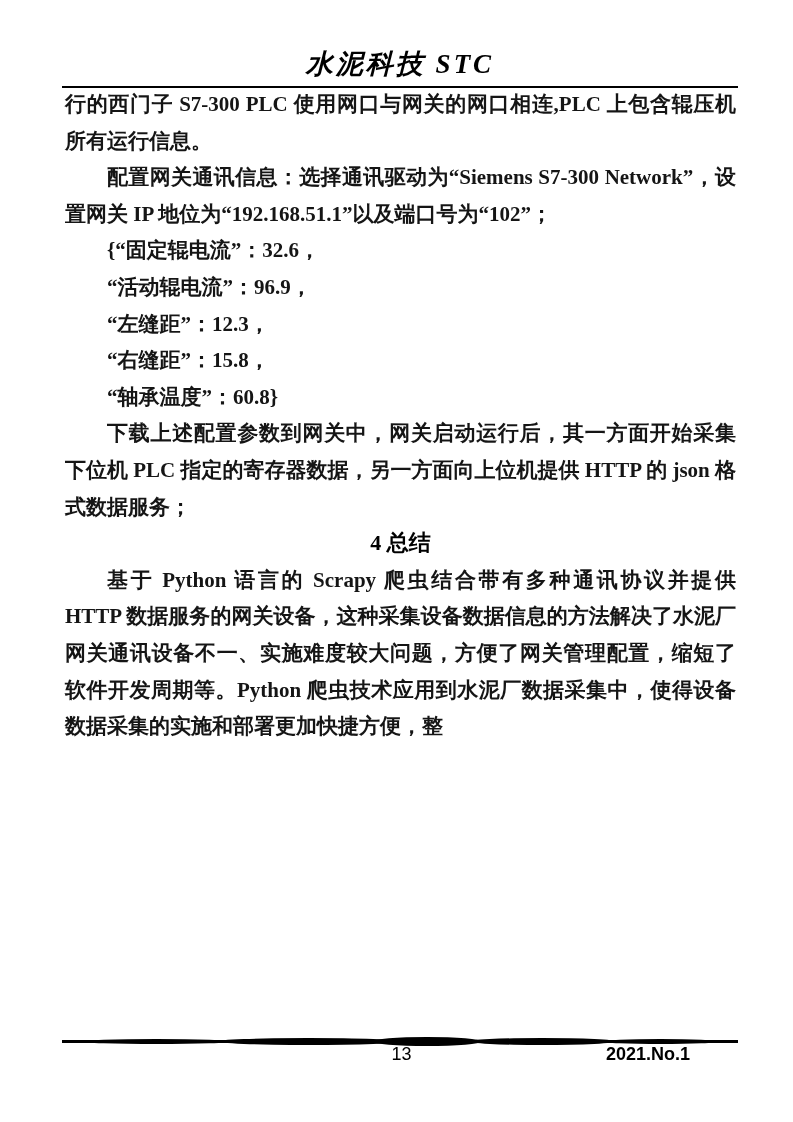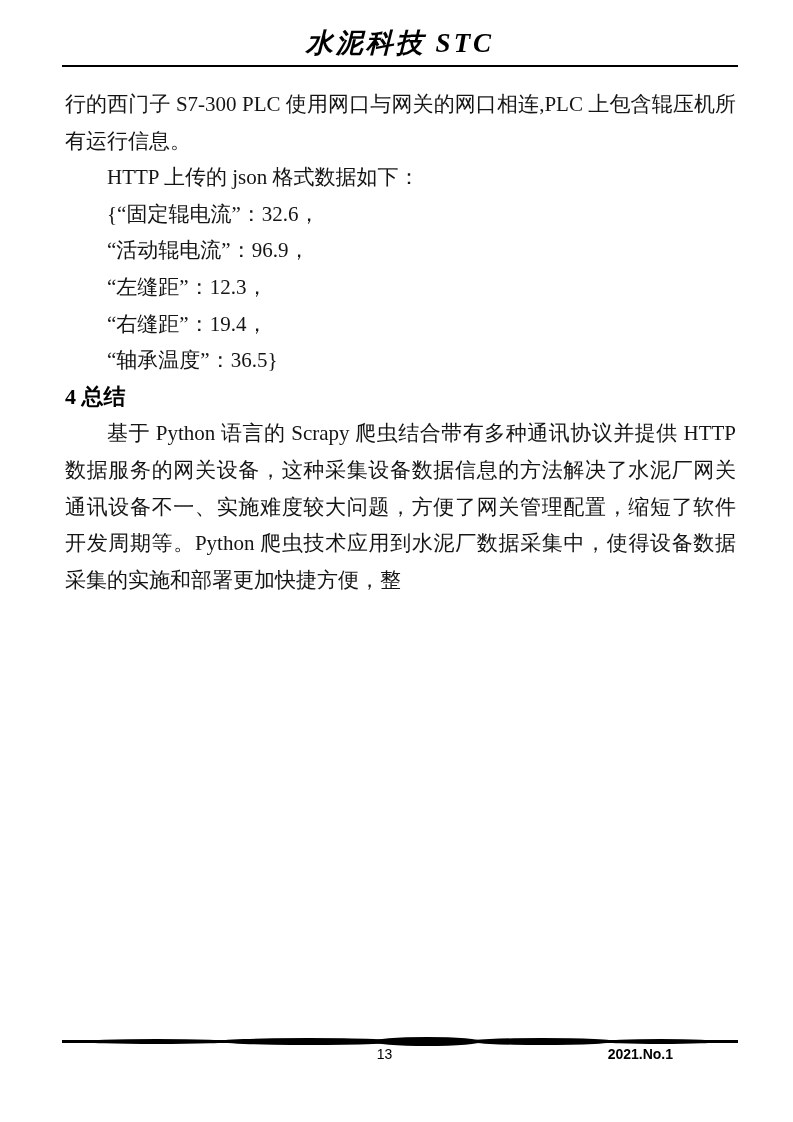--- a/index.html
+++ b/index.html
@@ -13,21 +13,21 @@
     height: 1122px;
     margin: 0 auto;
     background: #ffffff;
     overflow: hidden;
     font-family: "Liberation Serif", "DejaVu Serif", serif;
     color: #151515;
   }
   
   .header {
     position: absolute;
-    top: 28px;
+    top: 49px;
     left: 62px;
     width: 676px;
   }
   .journal-title {
     text-align: center;
     font-size: 27px;
     font-weight: 700;
     font-style: italic;
     letter-spacing: 3px;
     line-height: 30px;
@@ -44,31 +44,32 @@
     top: 86px;
     left: 65px;
     width: 671px;
     font-size: 21px;
     line-height: 36.6px;
     text-align: justify;
   }
   .para {
     margin: 0;
     padding: 0;
+    font-weight: bold;
   }
   .para.indent {
     text-indent: 2em;
   }
   .section-heading {
     margin: 0;
     padding: 0;
     font-size: 22px;
     font-weight: 700;
     line-height: 36.6px;
-    text-align: left;
+    text-align: center;
     color: #000;
   }
   
   .footer-rule {
     position: absolute;
     top: 1037px;
     left: 62px;
     width: 676px;
     height: 9px;
   }
@@ -87,25 +88,25 @@
     border-radius: 50%;
   }
   .blob.b1 { left: 3%;  width: 22%; top: 2px; height: 5px; }
   .blob.b2 { left: 23%; width: 27%; top: 1px; height: 7px; }
   .blob.b3 { left: 46%; width: 16%; top: 0;   height: 9px; }
   .blob.b4 { left: 60%; width: 22%; top: 1px; height: 7px; }
   .blob.b5 { left: 80%; width: 17%; top: 2px; height: 5px; }
   .footer-row {
     position: absolute;
     top: 1044px;
-    left: 49px;
+    left: 66px;
     width: 671px;
     height: 20px;
     font-family: "Liberation Sans", "DejaVu Sans", sans-serif;
-    font-size: 14px;
+    font-size: 18px;
     line-height: 20px;
     color: #000;
   }
   .page-number {
     position: absolute;
     left: 50%;
     transform: translateX(-50%);
   }
   .issue-label {
     position: absolute;
@@ -118,26 +119,27 @@
 
 <div class="page">
 
   <div class="header">
     <div class="journal-title">水泥科技 STC</div>
     <div class="header-rule"></div>
   </div>
 
   <div class="body-text">
     <p class="para">行的西门子 S7-300 PLC 使用网口与网关的网口相连,PLC 上包含辊压机所有运行信息。</p>
-    <p class="para indent">HTTP 上传的 json 格式数据如下：</p>
+    <p class="para indent">配置网关通讯信息：选择通讯驱动为“Siemens S7-300 Network”，设置网关 IP 地位为“192.168.51.1”以及端口号为“102”；</p>
     <p class="para indent">{“固定辊电流”：32.6，</p>
     <p class="para indent">“活动辊电流”：96.9，</p>
     <p class="para indent">“左缝距”：12.3，</p>
-    <p class="para indent">“右缝距”：19.4，</p>
-    <p class="para indent">“轴承温度”：36.5}</p>
+    <p class="para indent">“右缝距”：15.8，</p>
+    <p class="para indent">“轴承温度”：60.8}</p>
+    <p class="para indent">下载上述配置参数到网关中，网关启动运行后，其一方面开始采集下位机 PLC 指定的寄存器数据，另一方面向上位机提供 HTTP 的 json 格式数据服务；</p>
     <h2 class="section-heading">4 总结</h2>
     <p class="para indent">基于 Python 语言的 Scrapy 爬虫结合带有多种通讯协议并提供 HTTP 数据服务的网关设备，这种采集设备数据信息的方法解决了水泥厂网关通讯设备不一、实施难度较大问题，方便了网关管理配置，缩短了软件开发周期等。Python 爬虫技术应用到水泥厂数据采集中，使得设备数据采集的实施和部署更加快捷方便，整</p>
   </div>
 
   <div class="footer-rule">
     <span class="blob b1"></span>
     <span class="blob b2"></span>
     <span class="blob b3"></span>
     <span class="blob b4"></span>
     <span class="blob b5"></span>

